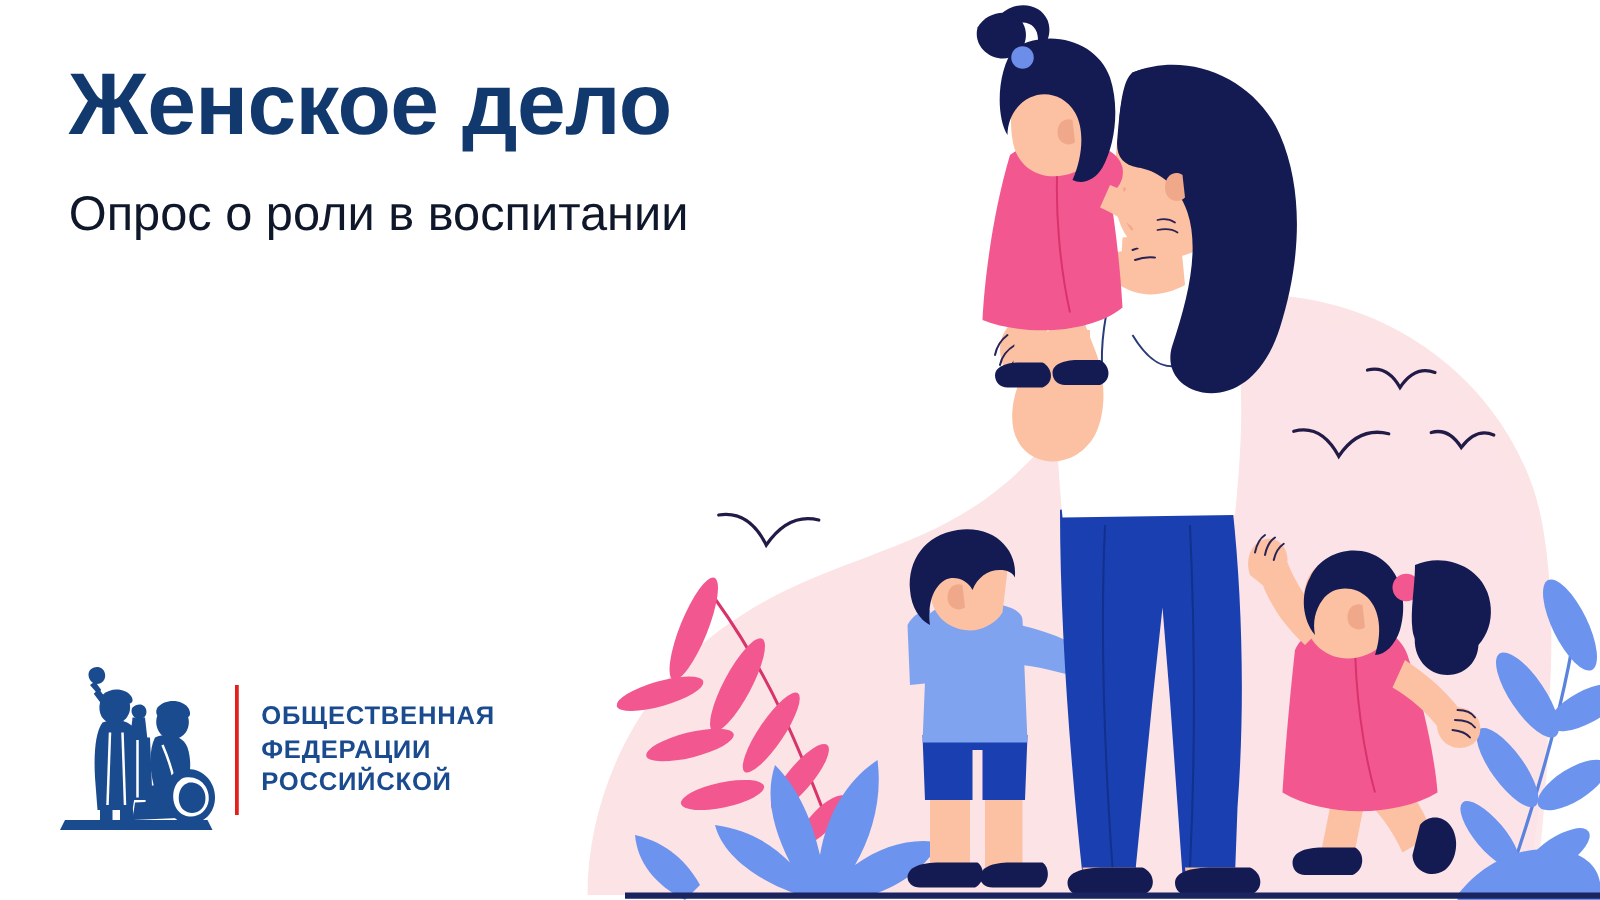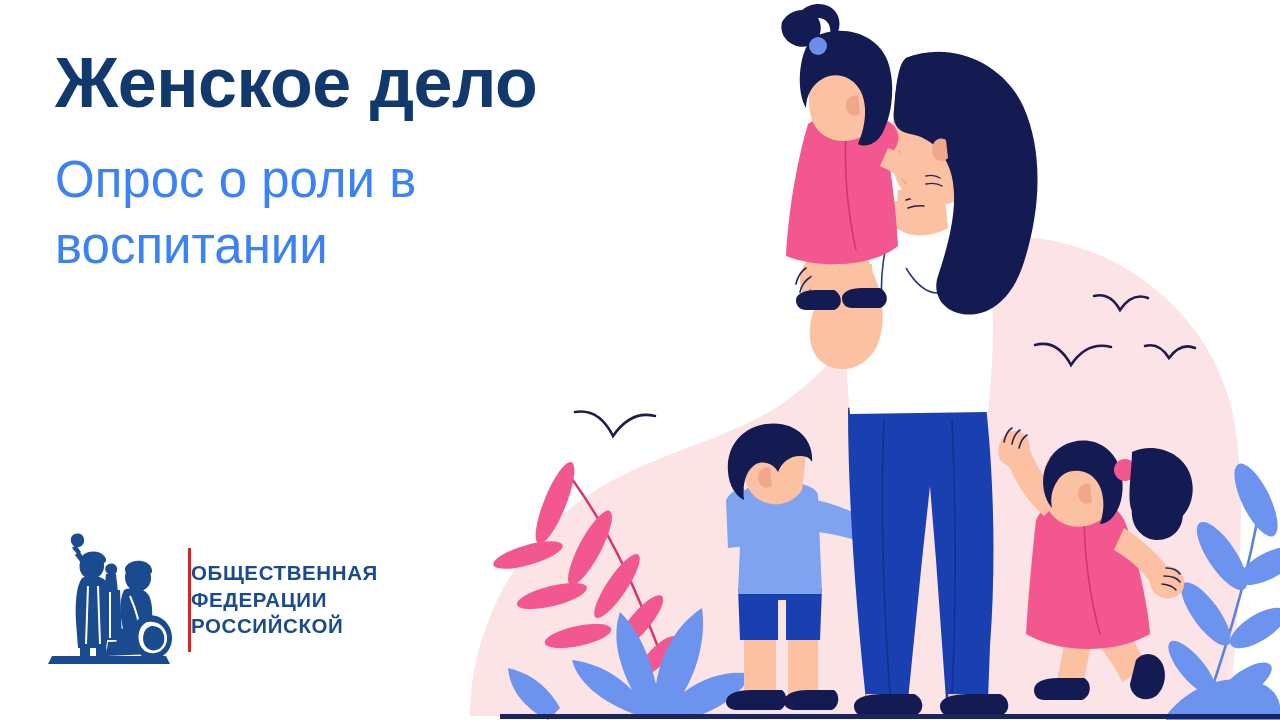--- a/index.html
+++ b/index.html
@@ -37,23 +37,23 @@
     font-size: 70px;
     line-height: 1.02;
     letter-spacing: -0.5px;
     color: #12396E;
     white-space: nowrap;
   }
   #page-subtitle {
     margin: 28px 0 0 0;
     font-family: "Liberation Sans", sans-serif;
     font-weight: 400;
-    font-size: 51px;
+    font-size: 39px;
     line-height: 1.28;
-    color: #3b82f6;
+    color: #0f172a;
     max-width: 600px;
   }
   
   #logo-lockup {
     position: absolute;
     left: 48px;
     top: 528px;
     display: flex;
     align-items: center;
     height: 144px;
@@ -64,21 +64,21 @@
     flex: none;
   }
   #logo-divider {
     width: 3px;
     height: 104px;
     background: #E2211C;
     margin-left: 14px;
     flex: none;
   }
   #logo-text {
-    margin-left: 0;
+    margin-left: 18px;
     font-family: "Liberation Sans", sans-serif;
     font-weight: 700;
     font-size: 20.5px;
     line-height: 1.3;
     letter-spacing: 0.6px;
     color: #1B4B8F;
     text-transform: uppercase;
     white-space: nowrap;
   }
   .logo-line { display: block; }

